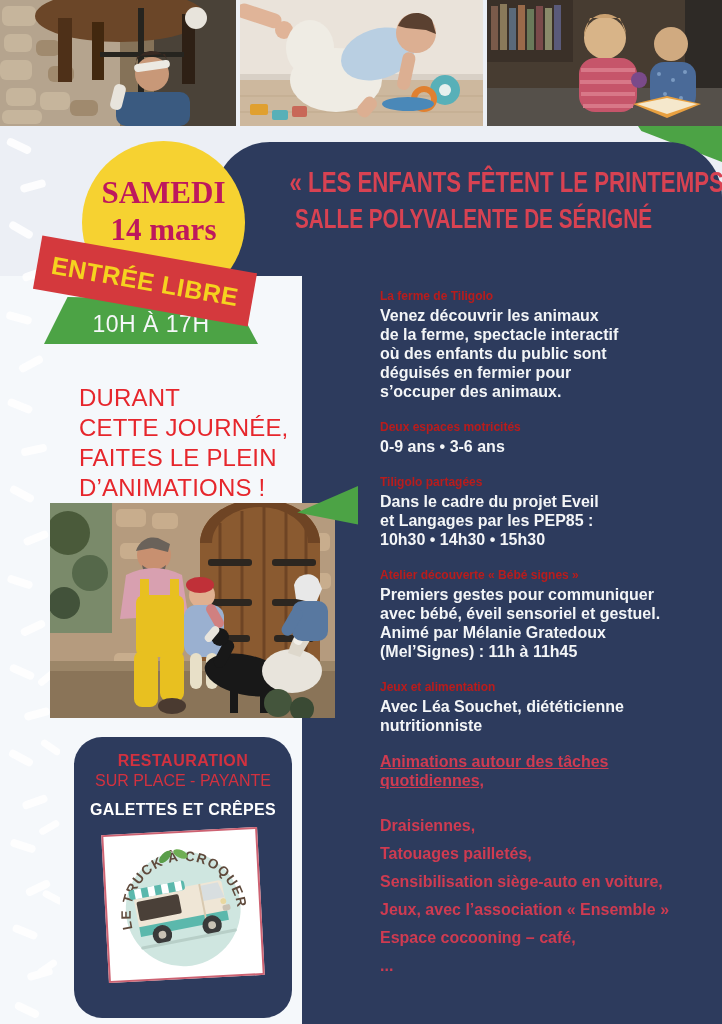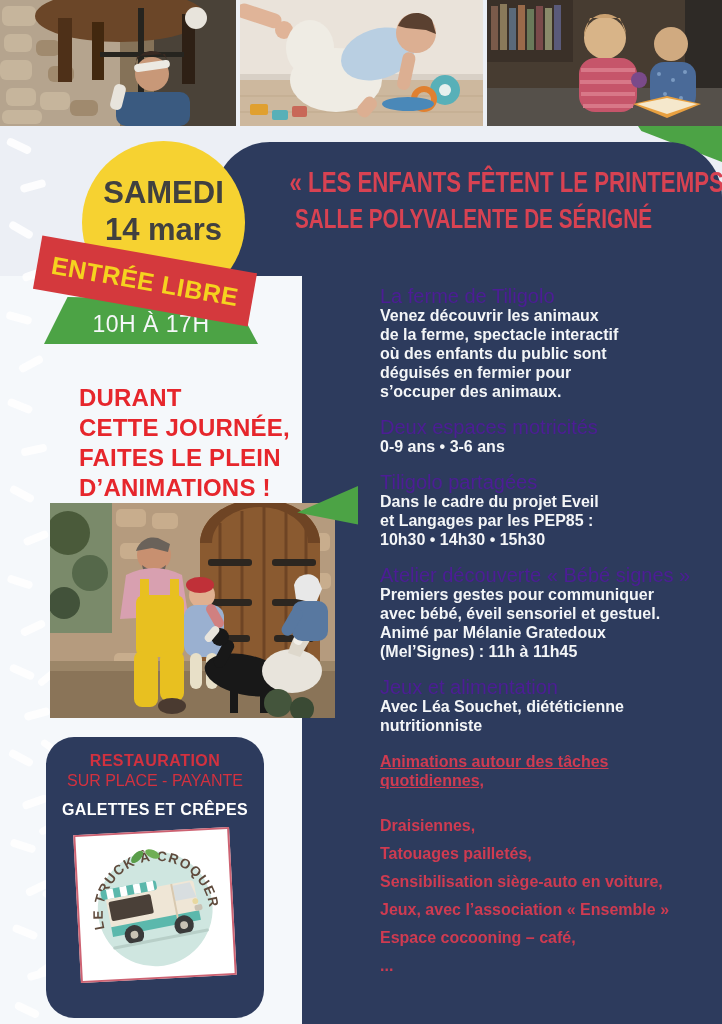--- a/index.html
+++ b/index.html
@@ -29,71 +29,71 @@
   }
   .squiggles{position:absolute;left:0;top:134px;width:60px;height:890px;z-index:4;}
   
   .yellow-circle{
     position:absolute;left:82px;top:141px;width:163px;height:163px;z-index:5;
     background:#f6d231;border-radius:50%;
     display:flex;flex-direction:column;align-items:center;justify-content:flex-start;
     padding-top:33px;box-sizing:border-box;
   }
   .yellow-circle .d1,.yellow-circle .d2{
-    color:#404040;font-weight:bold;font-size:31px;line-height:37px;letter-spacing:0;
+    color:#be185d;font-weight:bold;font-size:31px;line-height:37px;letter-spacing:0;font-family:Liberation Serif, serif;
   }
   .red-banner{
     position:absolute;left:36px;top:254px;width:218px;height:54px;z-index:6;
     background:#d4393d;transform:rotate(10deg);
     display:flex;align-items:center;justify-content:center;
     color:#f5d31f;font-weight:bold;font-size:25px;letter-spacing:.5px;
   }
   .green-trapezoid{
     position:absolute;left:44px;top:294px;width:214px;height:50px;z-index:5;
     background:#4ca345;
     clip-path:polygon(11% 6%,89% 12%,100% 100%,0 100%);
     display:flex;align-items:flex-end;justify-content:center;
   }
   .green-trapezoid span{
     color:#f5f7f9;font-weight:normal;font-size:23px;line-height:40px;letter-spacing:.5px;
   }
   
   .intro-text{
     position:absolute;left:79px;top:383px;z-index:5;
-    color:#e6262c;font-weight:bold;font-size:24px;line-height:30px;
+    color:#e6262c;font-weight:normal;font-size:24px;line-height:30px;
     white-space:pre-line;letter-spacing:.2px;
   }
   
   .farm-photo{position:absolute;left:50px;top:503px;width:285px;height:215px;z-index:5;overflow:hidden;}
   .farm-photo svg{display:block;width:100%;height:100%;}
   .green-triangle{
     position:absolute;left:296px;top:486px;width:62px;height:40px;z-index:6;
     background:#4ca345;clip-path:polygon(2% 66%,100% 0,100% 96%);
   }
   
   .title-block{position:absolute;left:225px;top:163px;width:497px;z-index:5;text-align:center;}
   .title-line{
     color:#d84252;font-weight:bold;white-space:nowrap;
     transform:scaleX(0.74);transform-origin:50% 50%;
   }
   .title-line.l1{font-size:30px;line-height:38px;}
   .title-line.l2{font-size:28px;line-height:36px;}
   
   .program{position:absolute;left:380px;top:287px;width:335px;z-index:5;}
   .sec{margin-bottom:17px;}
-  .sec-head{color:#4c1d95;font-weight:normal;font-size:20px;line-height:19px;}
+  .sec-head{color:#b91c1c;font-weight:bold;font-size:12px;line-height:19px;}
   .sec-body{color:#f3f5f7;font-weight:600;font-size:16px;line-height:19px;white-space:pre-line;}
   .extra-item{
     color:#cf3b51;font-weight:600;font-size:16px;line-height:19px;
     margin-bottom:9px;white-space:pre-line;
   }
   .extra-item.first{margin-bottom:26px;text-decoration:underline;}
   
   .restauration-box{
-    position:absolute;left:46px;top:737px;width:218px;height:281px;z-index:5;
+    position:absolute;left:74px;top:737px;width:218px;height:281px;z-index:5;
     background:#2d3b5d;border-radius:28px;box-sizing:border-box;
     text-align:center;padding-top:14px;
   }
   .resto-l1{color:#d2313f;font-weight:bold;font-size:16px;line-height:20px;letter-spacing:.5px;}
   .resto-l2{color:#d2313f;font-weight:400;font-size:16px;line-height:20px;}
   .resto-l3{color:#ffffff;font-weight:bold;font-size:16px;line-height:20px;margin-top:9px;letter-spacing:.3px;}
   .logo-card{
     width:156px;height:148px;margin:11px auto 0 auto;background:#ffffff;
     border:2px solid #cd6272;transform:rotate(-3deg);box-sizing:border-box;
   }

